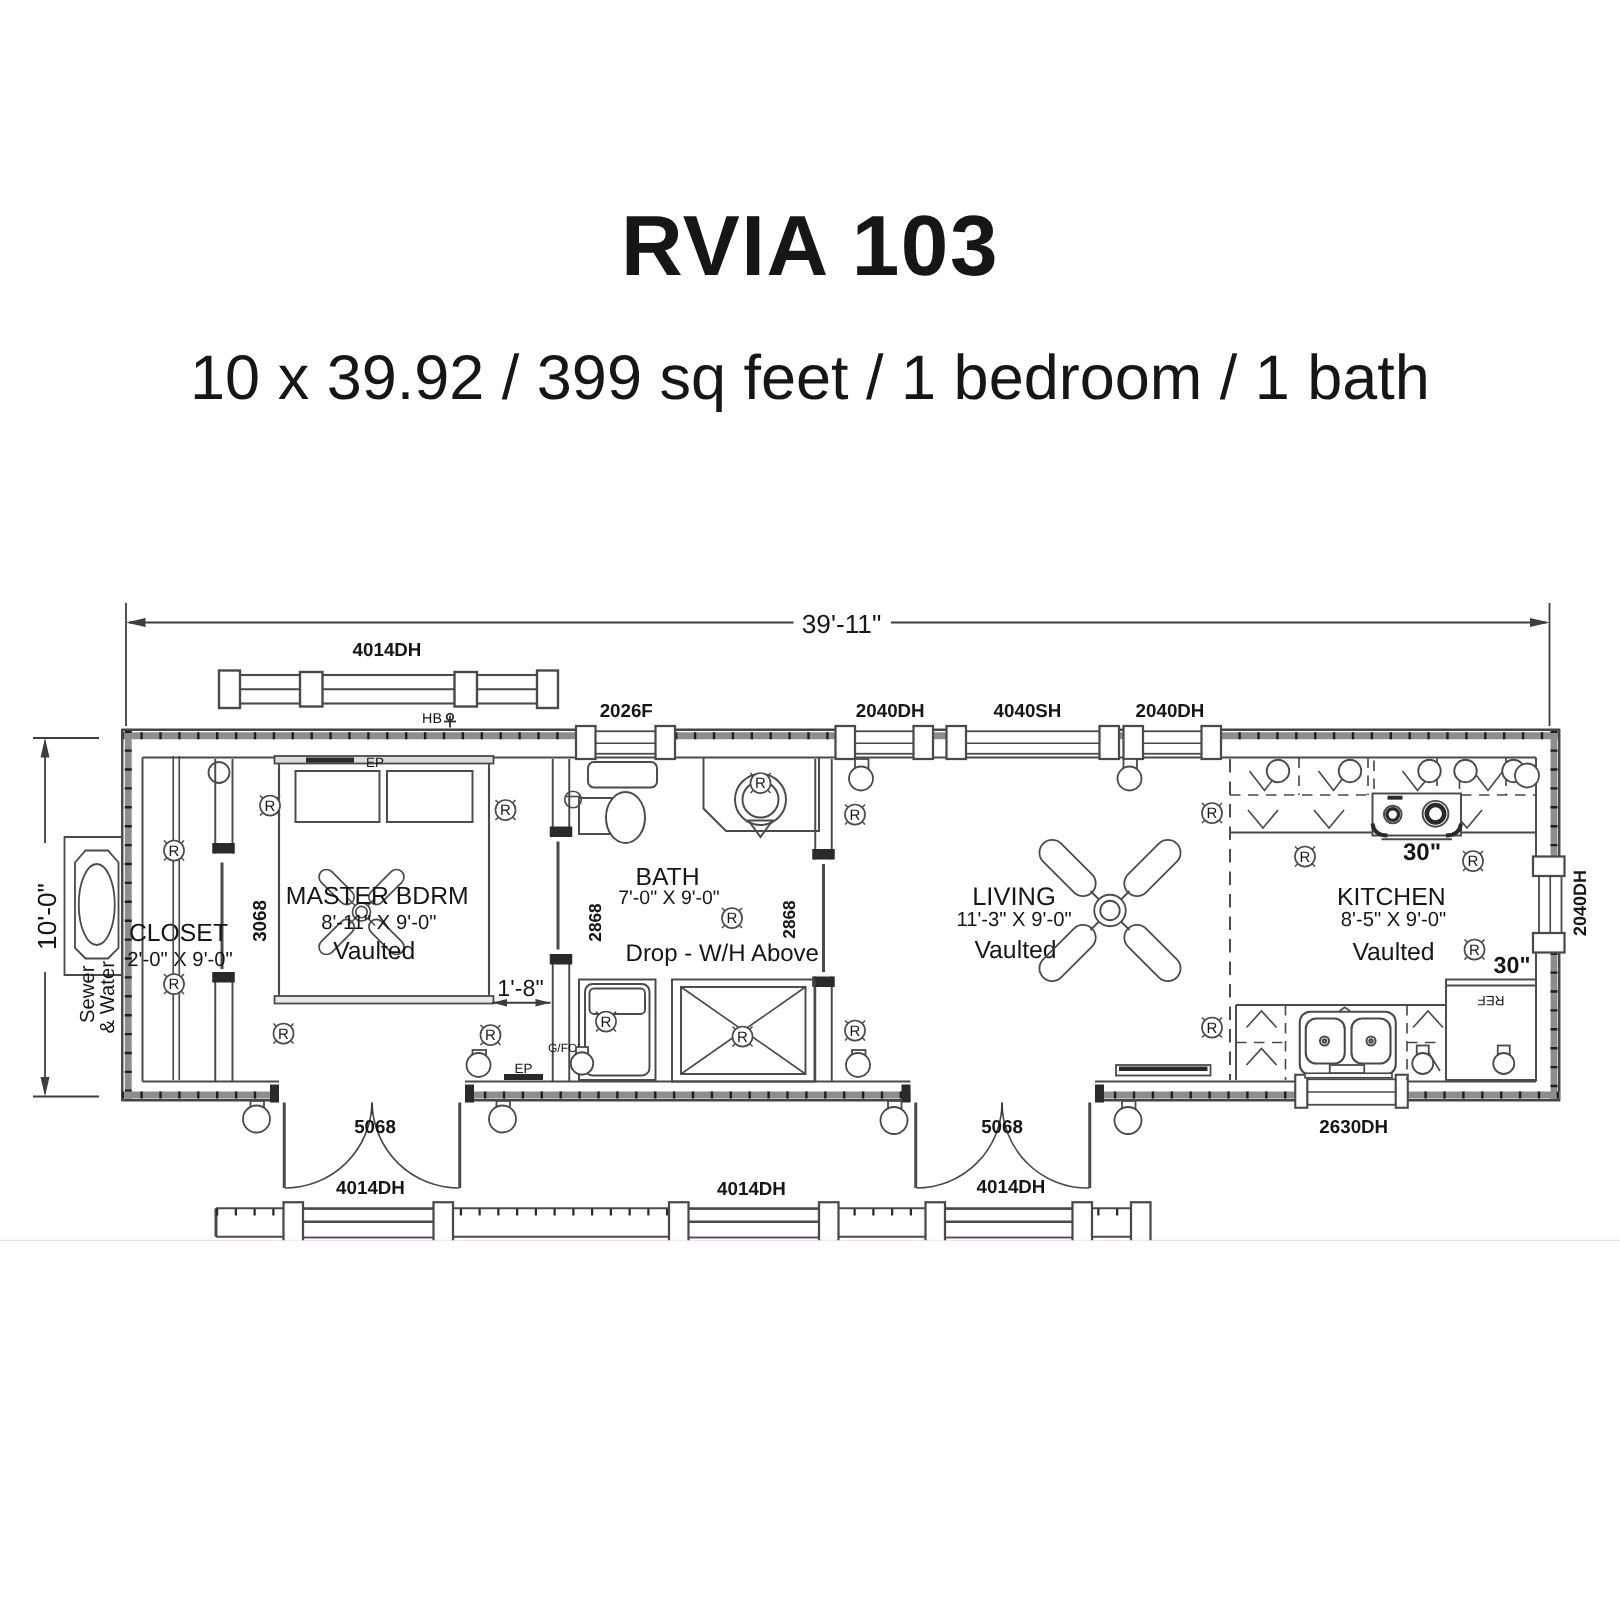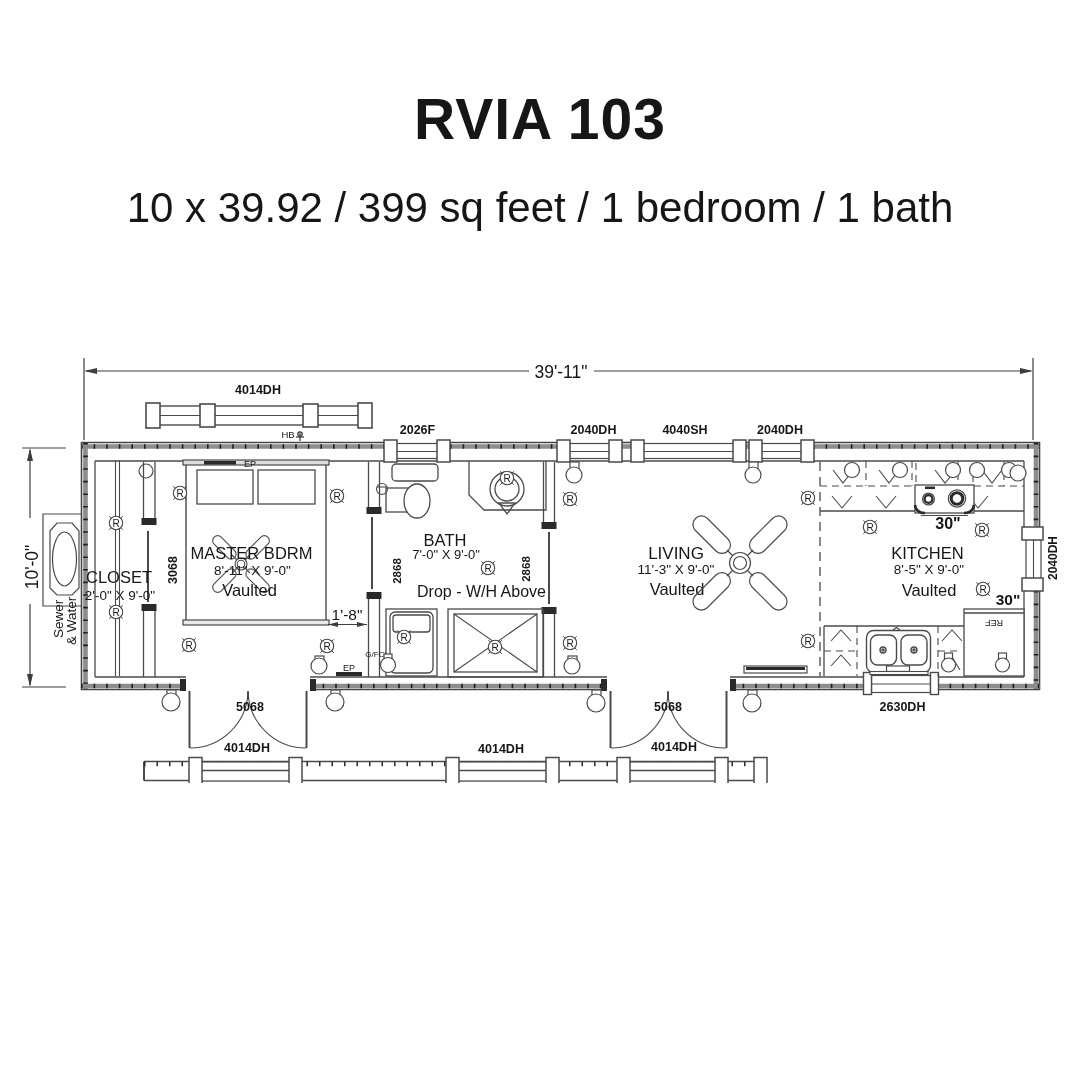--- a/index.html
+++ b/index.html
@@ -1,16 +1,16 @@
 <!DOCTYPE html>
 <html><head>
 <meta charset="utf-8">
 <style>
 html,body{margin:0;padding:0;background:#ffffff;}
-.page{position:relative;width:1080px;height:783px;background:#d946ef;overflow:hidden;font-family:"Liberation Sans",sans-serif;}
+.page{position:relative;width:1080px;height:783px;background:#d946ef;overflow:hidden;font-family:"Liberation Sans",sans-serif;margin-top:44px;}
 svg text{font-family:"Liberation Sans",sans-serif;fill:#161616;}
 </style>
 </head>
 <body>
 <div class="page">
 <svg width="1080" height="1080" viewBox="0 0 1080 1080">
 
 <rect x="0" y="0" width="1080" height="1080" fill="#ffffff"></rect>
 
 <text x="540" y="139" text-anchor="middle" font-size="57" font-weight="bold" letter-spacing="1" fill="#161616">RVIA 103</text>

